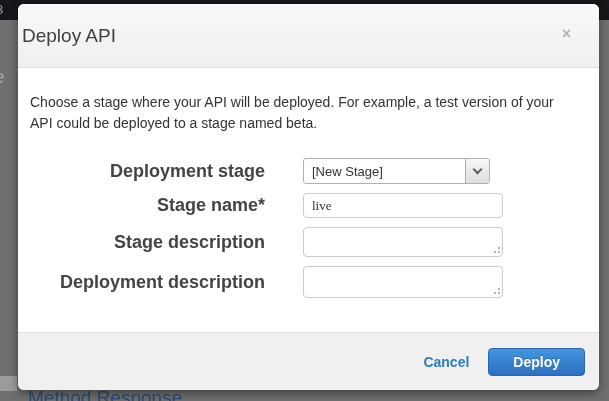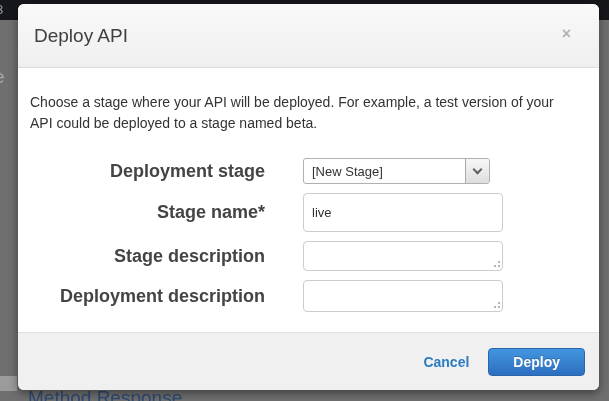--- a/index.html
+++ b/index.html
@@ -11,21 +11,21 @@
   .topbar { position:absolute; left:0; top:0; width:609px; height:20px; background:#15171b; }
   .frag-top { position:absolute; left:-4px; top:2px; font-size:13px; color:#9a9da3; }
   .frag-mid { position:absolute; left:-6px; top:66px; font-size:19px; color:#a9a9a9; }
   .frag-box { position:absolute; left:0; top:376px; width:17px; height:15px; background:#9b9b9b; }
   .bg-heading { position:absolute; left:28px; top:387px; font-size:19px; color:#2d4a73; white-space:nowrap; }
 
   
   .modal { position:absolute; left:18px; top:4px; width:581px; height:386px;
            background:#fff; border-radius:6px; box-shadow:0 3px 10px rgba(0,0,0,.45); }
   .modal-header { position:relative; height:64px; display:flex; align-items:center;
-                  padding-left:16px; background:linear-gradient(#f9f9f9,#efefef);
+                  padding-left:4px; background:linear-gradient(#f9f9f9,#efefef);
                   border-bottom:1px solid #dcdcdc; border-radius:6px 6px 0 0; }
   .modal-title { font-size:19px; color:#3f3f3f; }
   .close-x { position:absolute; top:22px; right:28px; font-size:16px; font-weight:bold;
              color:#b3b3b3; line-height:1; cursor:pointer; }
 
   .modal-body { padding:24px 12px 0 12px; }
   .intro { width:548px; font-size:14px; line-height:21px; color:#333; }
 
   .form { margin-top:24px; }
   .form-row { display:flex; align-items:center; margin-bottom:9px; }
@@ -34,22 +34,22 @@
 
   .select { position:relative; width:187px; height:26px; background:#fff;
             border:1px solid #b0b0b0; border-radius:3px; display:flex; align-items:center; }
   .select-value { flex:1; padding-left:8px; font-size:13px; color:#333; }
   .select-btn { width:24px; height:100%; background:linear-gradient(#f7f7f7,#dedede);
                 border-left:1px solid #a9a9a9; border-radius:0 2px 2px 0;
                 display:flex; align-items:center; justify-content:center; }
   .chev { width:7px; height:7px; border-right:2px solid #606060; border-bottom:2px solid #606060;
           transform:rotate(45deg); margin-top:-4px; }
 
-  .text-input { width:200px; height:39px; border:1px solid #ccc; border-radius:4px;
-                padding:0 8px; font-size:13px; color:#333; font-family:Liberation Sans, sans-serif;
+  .text-input { width:200px; height:25px; border:1px solid #ccc; border-radius:4px;
+                padding:0 8px; font-size:13px; color:#333; font-family:Liberation Serif, serif;
                 outline:none; }
 
   .ta-wrap { position:relative; width:200px; }
   .ta { width:200px; border:1px solid #ccc; border-radius:4px; resize:none;
         padding:4px 8px; font-size:13px; color:#333; font-family:"Liberation Sans",sans-serif;
         outline:none; display:block; }
   .ta-s { height:30px; } .ta-d { height:32px; }
   .grip { position:absolute; right:3px; bottom:4px; width:7px; height:7px; }
   .grip::before { content:""; position:absolute; right:0; bottom:0; width:2px; height:2px;
                   background:#b5b5b5; box-shadow:-4px 0 0 #b5b5b5, 0 -4px 0 #b5b5b5; }

